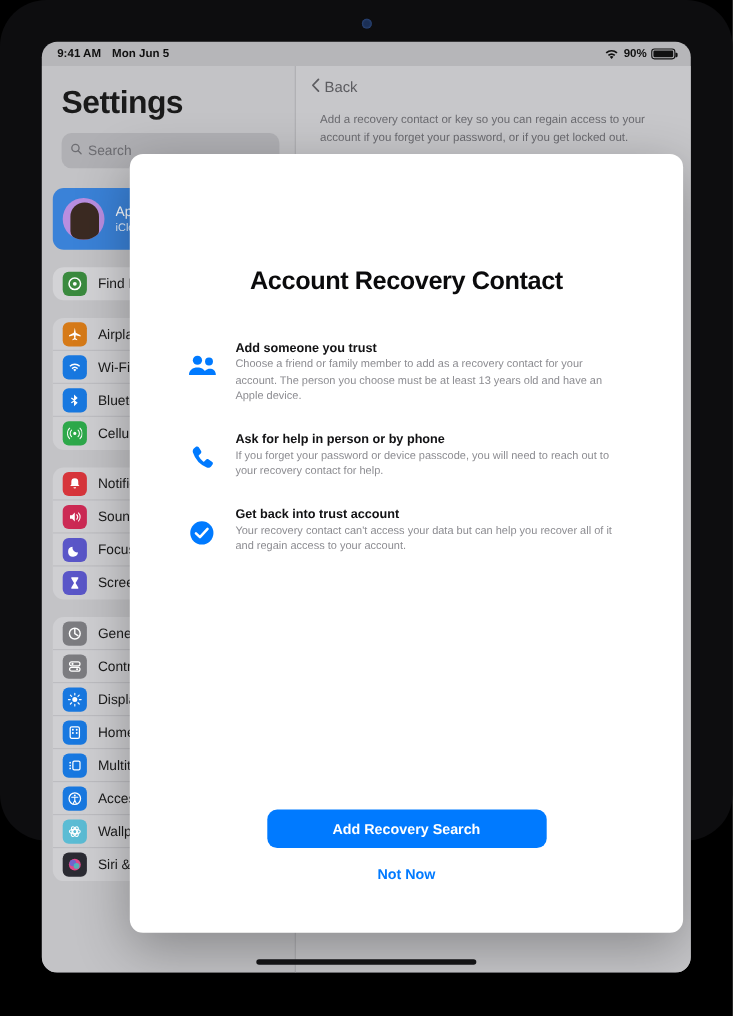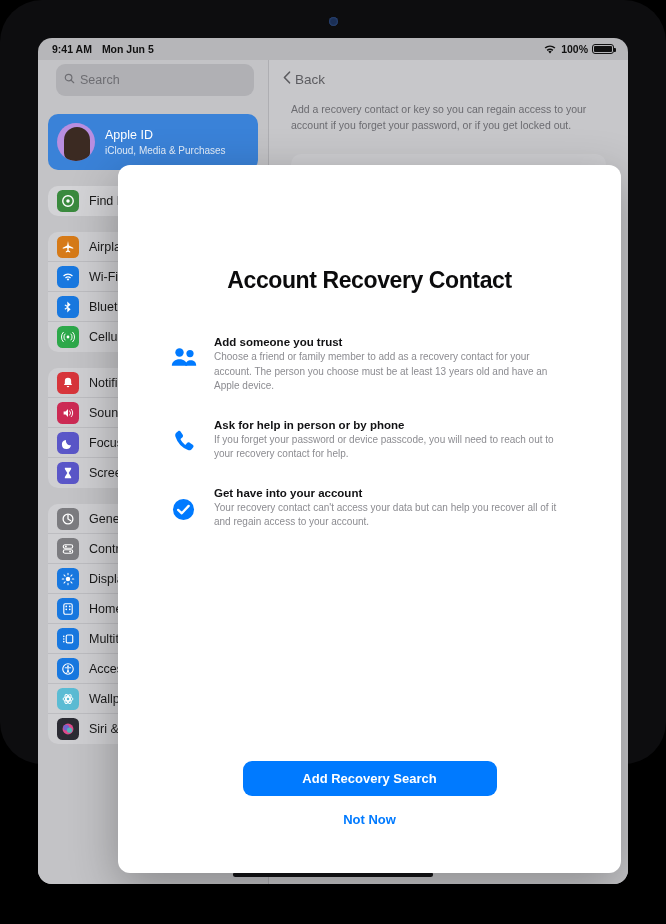--- a/index.html
+++ b/index.html
@@ -126,21 +126,21 @@
   .chev { color: #8a8a8f; font-size: 13px; }
 
   
   .home-indicator {
     position: absolute; left: 50%; bottom: 7px; transform: translateX(-50%);
     width: 200px; height: 5px; background: #151517; border-radius: 3px;
   }
 
   
   .sheet {
-    position: absolute; left: 80px; top: 127px;
+    position: absolute; left: 80px; top: 102px;
     width: 503px; height: 708px;
     background: #fff; border-radius: 12px;
     box-shadow: 0 14px 48px rgba(0,0,0,.30);
     display: flex; flex-direction: column;
     overflow: hidden;
   }
   .sheet-title {
     text-align: center; font-size: 23px; font-weight: bold;
     color: #0b0b0c; letter-spacing: -0.4px;
     margin-top: 102px;
@@ -183,30 +183,31 @@
         <span>Mon Jun 5</span>
       </div>
       <div class="sb-right">
         <span class="wifi-icon">
           <svg width="14" height="11" viewBox="0 0 14 11">
               <path d="M7 9.6 5.3 7.6a2.6 2.6 0 0 1 3.4 0L7 9.6z" fill="#111"></path>
               <path d="M3.6 5.8a5.3 5.3 0 0 1 6.8 0l-1 1.2a3.8 3.8 0 0 0-4.8 0l-1-1.2z" fill="#111"></path>
               <path d="M1.6 3.4a8.5 8.5 0 0 1 10.8 0l-1 1.2a7 7 0 0 0-8.8 0l-1-1.2z" fill="#111"></path>
             </svg>
         </span>
-        <span>100%</span>
+        <span>90%</span>
         <span class="battery">
             <i></i>
           </span>
       </div>
     </div>
 
     <div class="split">
 
       <div class="sidebar">
+        <div class="settings-title">Settings</div>
 
         <div class="search-field">
           <span>
             <svg width="11" height="11" viewBox="0 0 12 12">
                 <circle cx="5" cy="5" r="3.6" fill="none" stroke="#6d6d72" stroke-width="1.3"></circle>
                 <line x1="7.7" y1="7.7" x2="10.6" y2="10.6" stroke="#6d6d72" stroke-width="1.3" stroke-linecap="round"></line>
               </svg>
           </span>
           <span>Search</span>
         </div>
@@ -451,21 +452,21 @@
             </div>
           </div>
           <div class="feature">
             <div class="f-icon">
               <svg width="23" height="23" viewBox="0 0 24 24">
                 <circle cx="12" cy="12" r="11" fill="#007AFF"></circle>
                 <polyline points="6.4,12.4 10.2,16 17.4,8.2" fill="none" stroke="#fff" stroke-width="2.4" stroke-linecap="round" stroke-linejoin="round"></polyline>
               </svg>
             </div>
             <div class="f-text">
-              <div class="f-head">Get have into your account</div>
+              <div class="f-head">Get back into trust account</div>
               <div class="f-body">Your recovery contact can't access your data but can help you recover all of it and regain access to your account.</div>
             </div>
           </div>
         </div>
 
       <div class="sheet-footer">
         <button class="primary-btn">Add Recovery Search</button>
         <button class="secondary-btn">Not Now</button>
       </div>
     </div>

